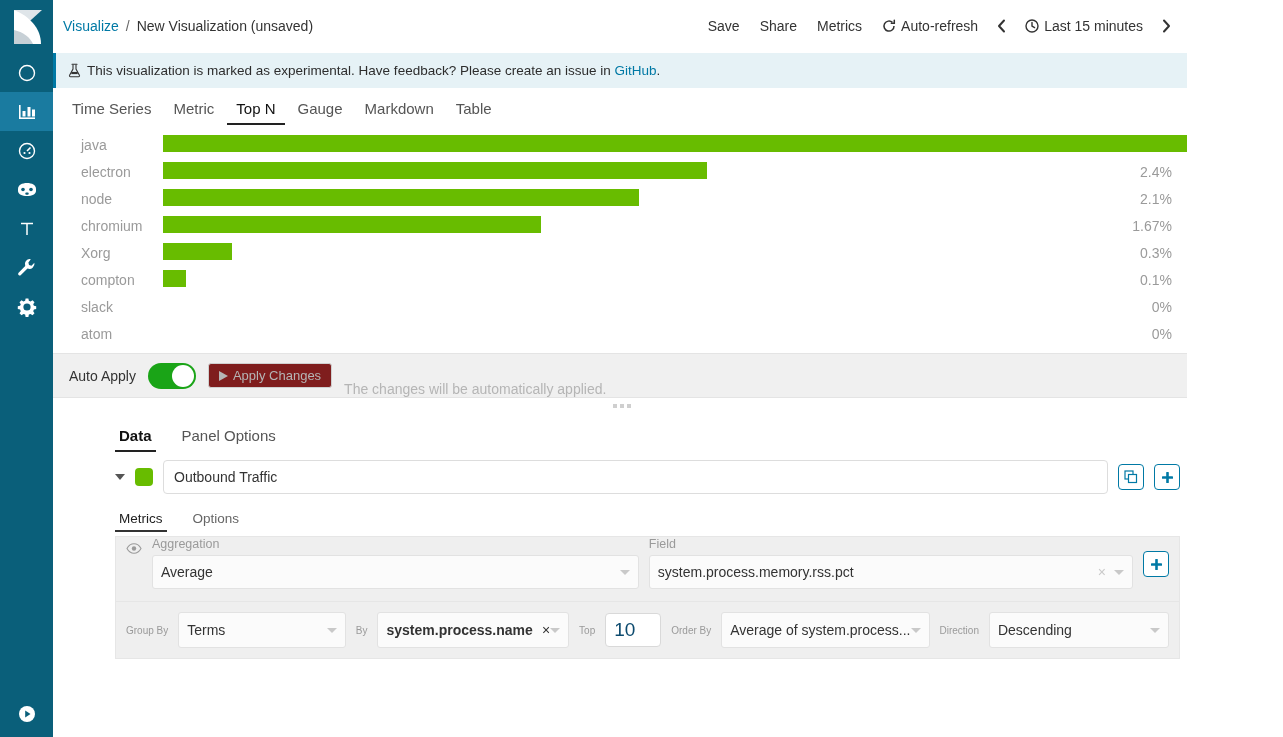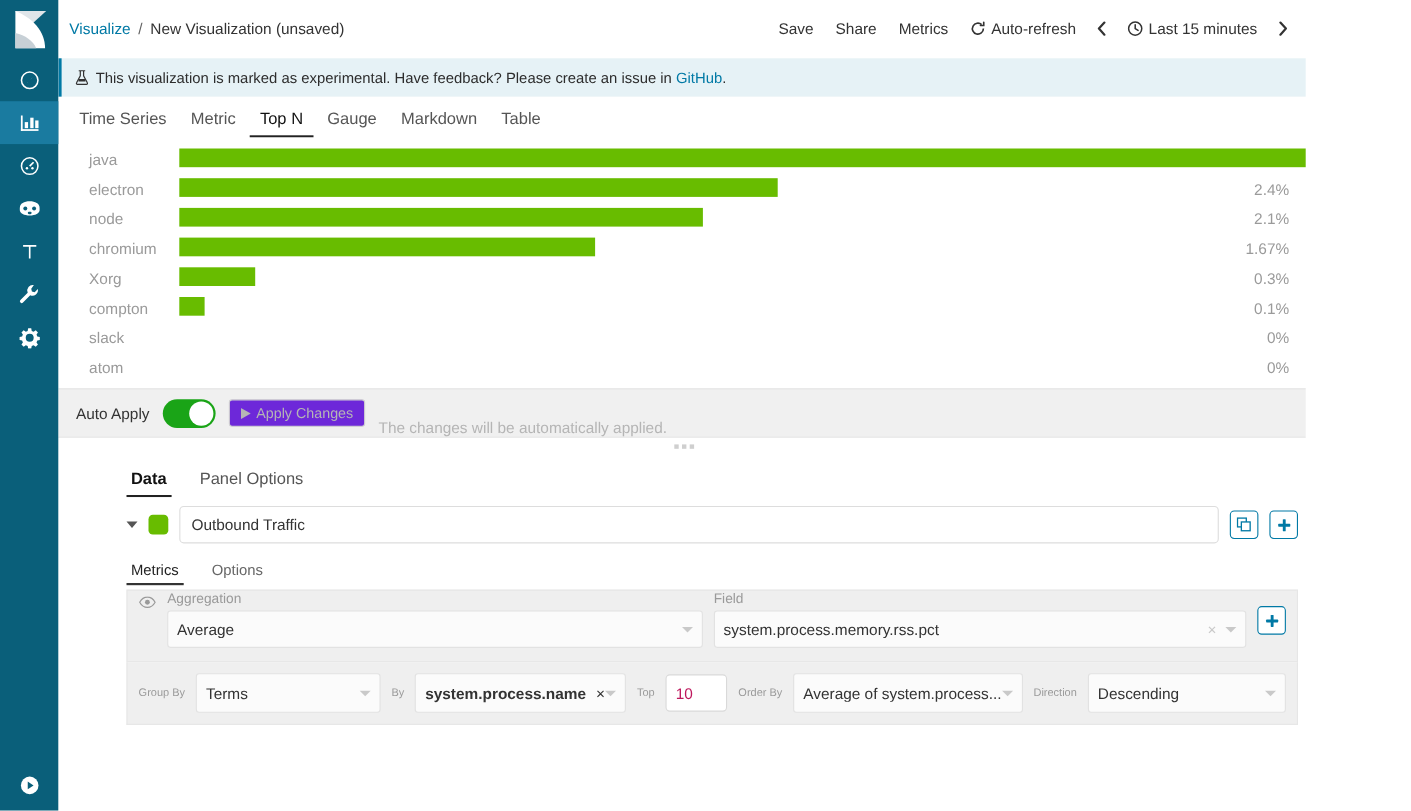--- a/index.html
+++ b/index.html
@@ -128,21 +128,21 @@
     width: 48px; height: 26px; border-radius: 13px; background: #1aa417;
     position: relative; cursor: pointer; flex: 0 0 48px;
   }
   .toggle .knob {
     position: absolute; top: 2px; right: 2px;
     width: 22px; height: 22px; border-radius: 11px; background: #fff;
   }
   .applybtn {
     border: 1px solid #d0d0d0; border-radius: 3px;
     padding: 4px 10px; font-size: 13px; color: #b5b5b5;
-    background: #6d28d9; display: flex; align-items: center; gap: 5px;
+    background: #7f1d1d; display: flex; align-items: center; gap: 5px;
     cursor: default;
   }
   .applyhint { font-size: 14px; color: #b5b5b5; margin-top: 27px; }
 
   
   .draghandle {
     flex: 0 0 16px; display: flex; align-items: center; justify-content: center;
     background: #fff; cursor: row-resize;
   }
   .draghandle span {
@@ -219,21 +219,21 @@
     padding: 10px; display: flex; align-items: center; gap: 10px;
   }
   .glabel { font-size: 10px; color: #9a9a9a; white-space: nowrap; }
   .gcombo {
     height: 36px; background: #fbfbfb; border: 1px solid #e2e2e2; border-radius: 3px;
     display: flex; align-items: center; padding: 0 8px; font-size: 14px; color: #333;
     cursor: pointer;
   }
   .numinput {
     width: 56px; height: 34px; border: 1px solid #d9d9d9; border-radius: 4px;
-    background: #fff; font-size: 14px; color: #be185d; padding: 0 8px;
+    background: #fff; font-size: 19px; color: #0c4a6e; padding: 0 8px;
     font-family: "Liberation Sans", sans-serif; outline: none;
   }
   .rightedge {
     position: absolute; right: 0; top: 35px; width: 3px; height: 702px; background: #fff;
   }
 </style>
 </head>
 <body>
 
 <div id="app">

